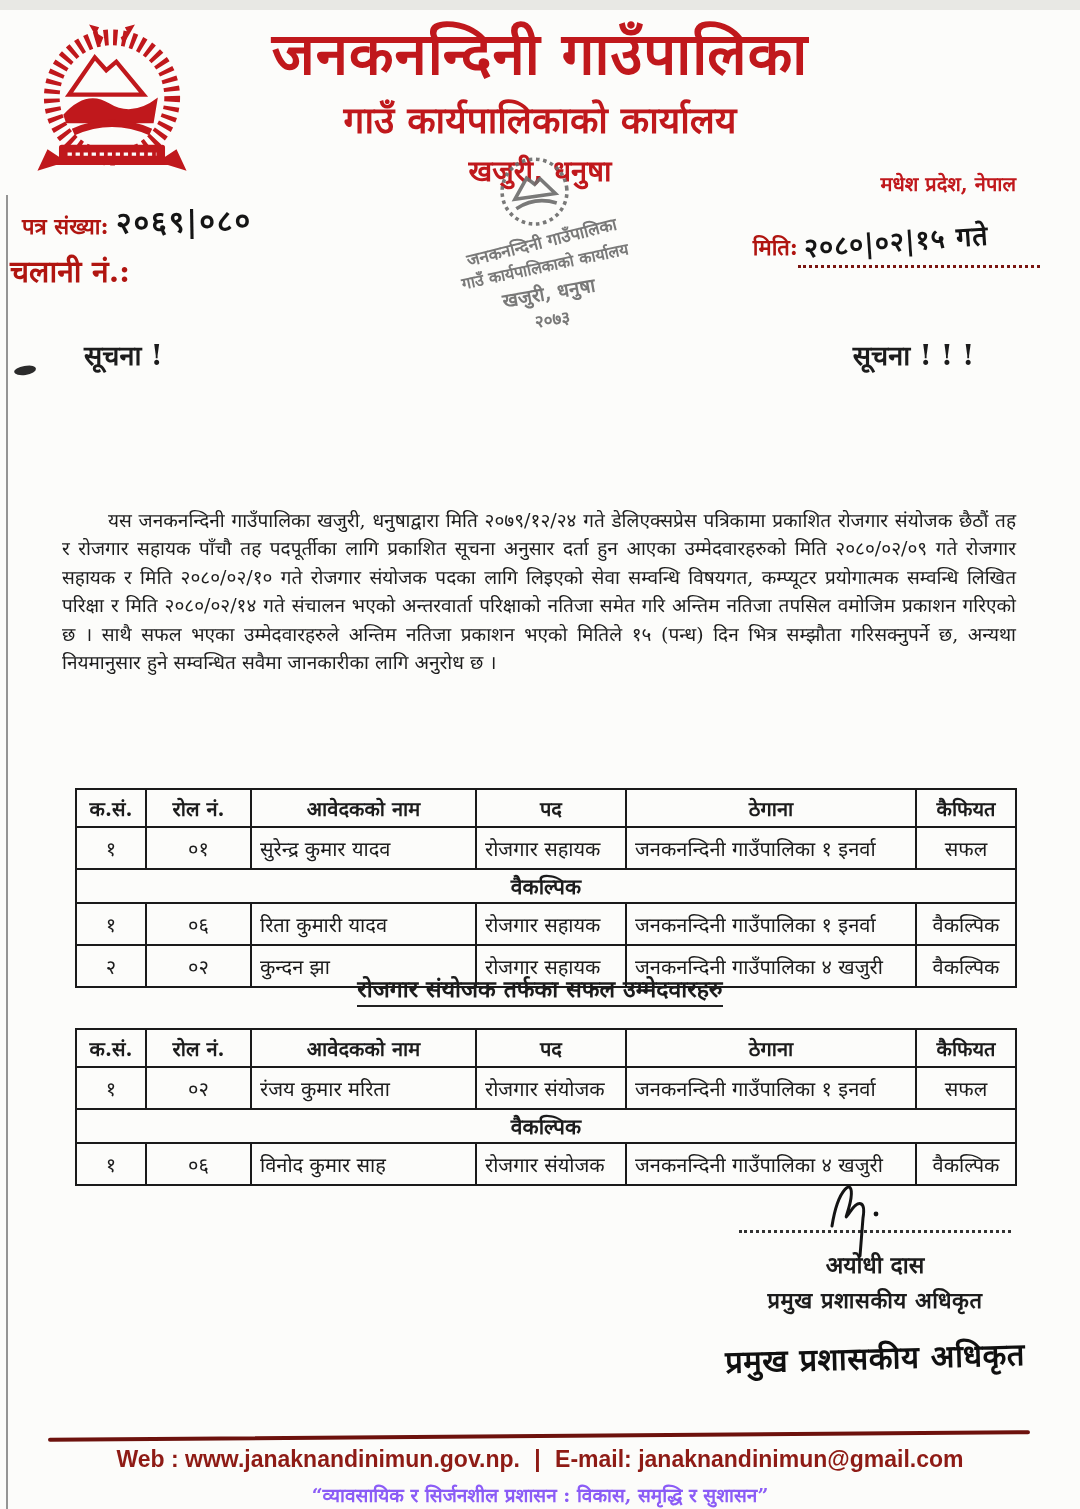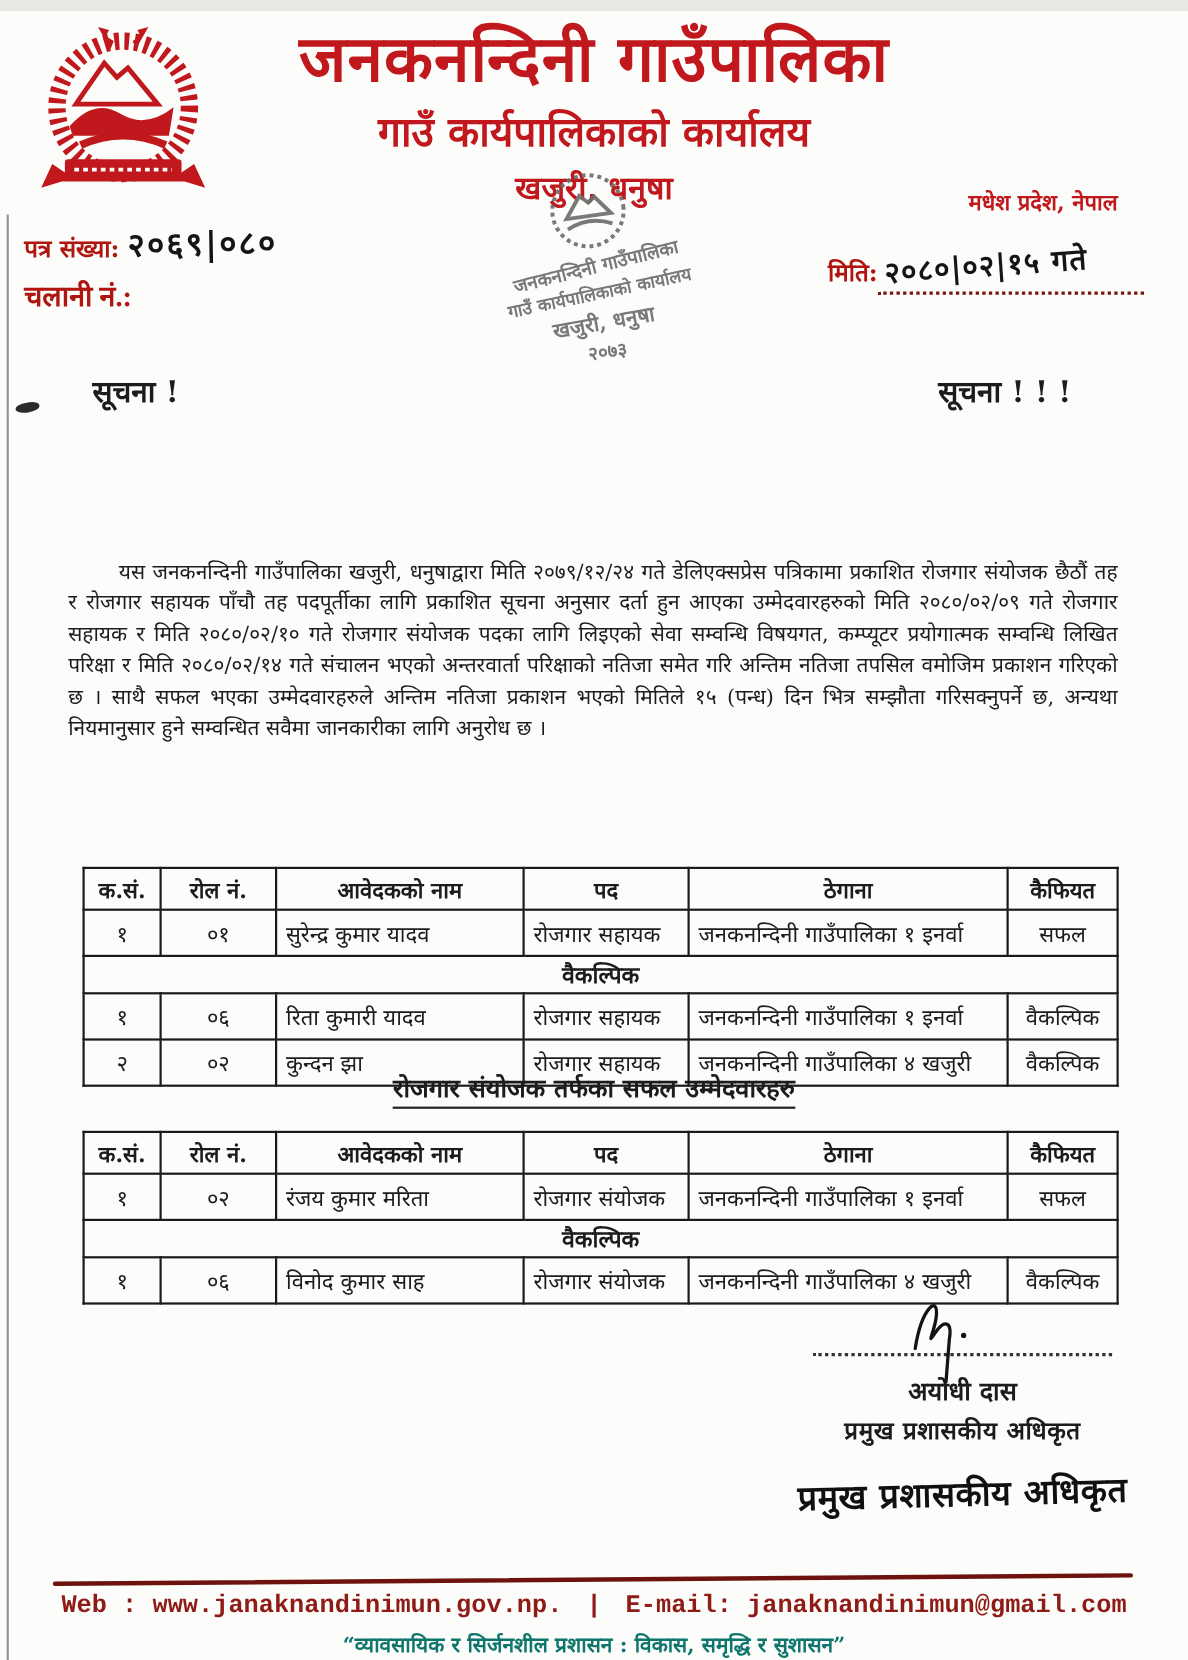--- a/index.html
+++ b/index.html
@@ -19,21 +19,21 @@
   .muni-title{font-size:58px;font-weight:700;letter-spacing:1px;line-height:1.05;}
   .office-title{font-size:37px;font-weight:700;margin-top:8px;}
   .loc-title{font-size:29px;font-weight:700;margin-top:6px;}
   .province{position:absolute;right:64px;top:160px;font-size:20px;font-weight:700;color:#c0181c;}
 
   
   .ref-row{position:absolute;left:22px;top:192px;font-size:22px;}
   .red-label{color:#b01510;font-weight:700;}
   .hand{font-family:inherit;color:#151515;}
   .ref-value{display:inline-block;font-size:30px;font-weight:600;letter-spacing:2px;transform:rotate(-1deg) translateY(-2px);}
-  .chalani-row{position:absolute;left:22px;top:240px;font-size:26px;font-family:Liberation Serif, serif;}
+  .chalani-row{position:absolute;left:10px;top:240px;font-size:30px;}
   .date-row{position:absolute;right:40px;top:216px;font-size:22px;white-space:nowrap;}
   .date-dots{display:inline-block;border-bottom:3px dotted #7a1510;padding:0 6px 2px 6px;min-width:230px;}
   .date-value{display:inline-block;font-size:27px;font-weight:600;letter-spacing:1px;transform:rotate(-4deg) translateY(-4px);}
 
   
   .seal{position:absolute;left:408px;top:142px;width:270px;height:200px;color:#6e6e6e;transform:rotate(-8deg);text-align:center;opacity:.92;}
   .seal svg{display:block;margin:0 auto;}
   .seal-l1{font-size:17px;font-weight:700;transform:rotate(-6deg);}
   .seal-l2{font-size:16px;font-weight:700;transform:rotate(-4deg);margin-top:2px;}
   .seal-l3{font-size:19px;font-weight:700;transform:rotate(-2deg);margin-top:3px;}
@@ -67,23 +67,23 @@
   .sig-block{position:absolute;right:40px;top:1168px;width:330px;text-align:center;}
   .sig-scribble{position:relative;height:64px;}
   .sig-scribble svg{position:absolute;left:108px;top:-4px;}
   .sig-dots{border-bottom:3px dotted #333;width:272px;margin:0 auto;height:52px;}
   .sig-name{font-size:23px;font-weight:600;margin-top:6px;}
   .sig-title{font-size:22px;font-weight:600;margin-top:4px;letter-spacing:.5px;}
   .sig-stamp{margin-top:22px;font-size:31px;font-weight:800;letter-spacing:.5px;transform:rotate(-1.5deg);color:#101010;}
 
   
   .footer-rule{position:absolute;left:48px;width:982px;top:1424px;height:4px;background:#6d120d;border-radius:3px;transform:rotate(-.45deg);}
-  .footer-contact{position:absolute;left:0;right:0;top:1436px;text-align:center;font-size:23px;font-weight:700;color:#8e1b15;font-family:Liberation Mono, monospace;}
+  .footer-contact{position:absolute;left:0;right:0;top:1436px;text-align:center;font-size:23px;font-weight:700;color:#8e1b15;font-family:Liberation Sans, sans-serif;}
   .footer-contact .sep{padding:0 8px;font-weight:800;}
-  .footer-slogan{position:absolute;left:0;right:0;top:1472px;text-align:center;font-size:19px;font-weight:700;color:#0f766e;}
+  .footer-slogan{position:absolute;left:0;right:0;top:1472px;text-align:center;font-size:19px;font-weight:700;color:#8b5cf6;}
 </style>
 </head>
 <body>
 
 <div class="page">
 
   <div class="edge-line"></div>
   <div class="smudge"></div>
 
   <div class="emblem">

